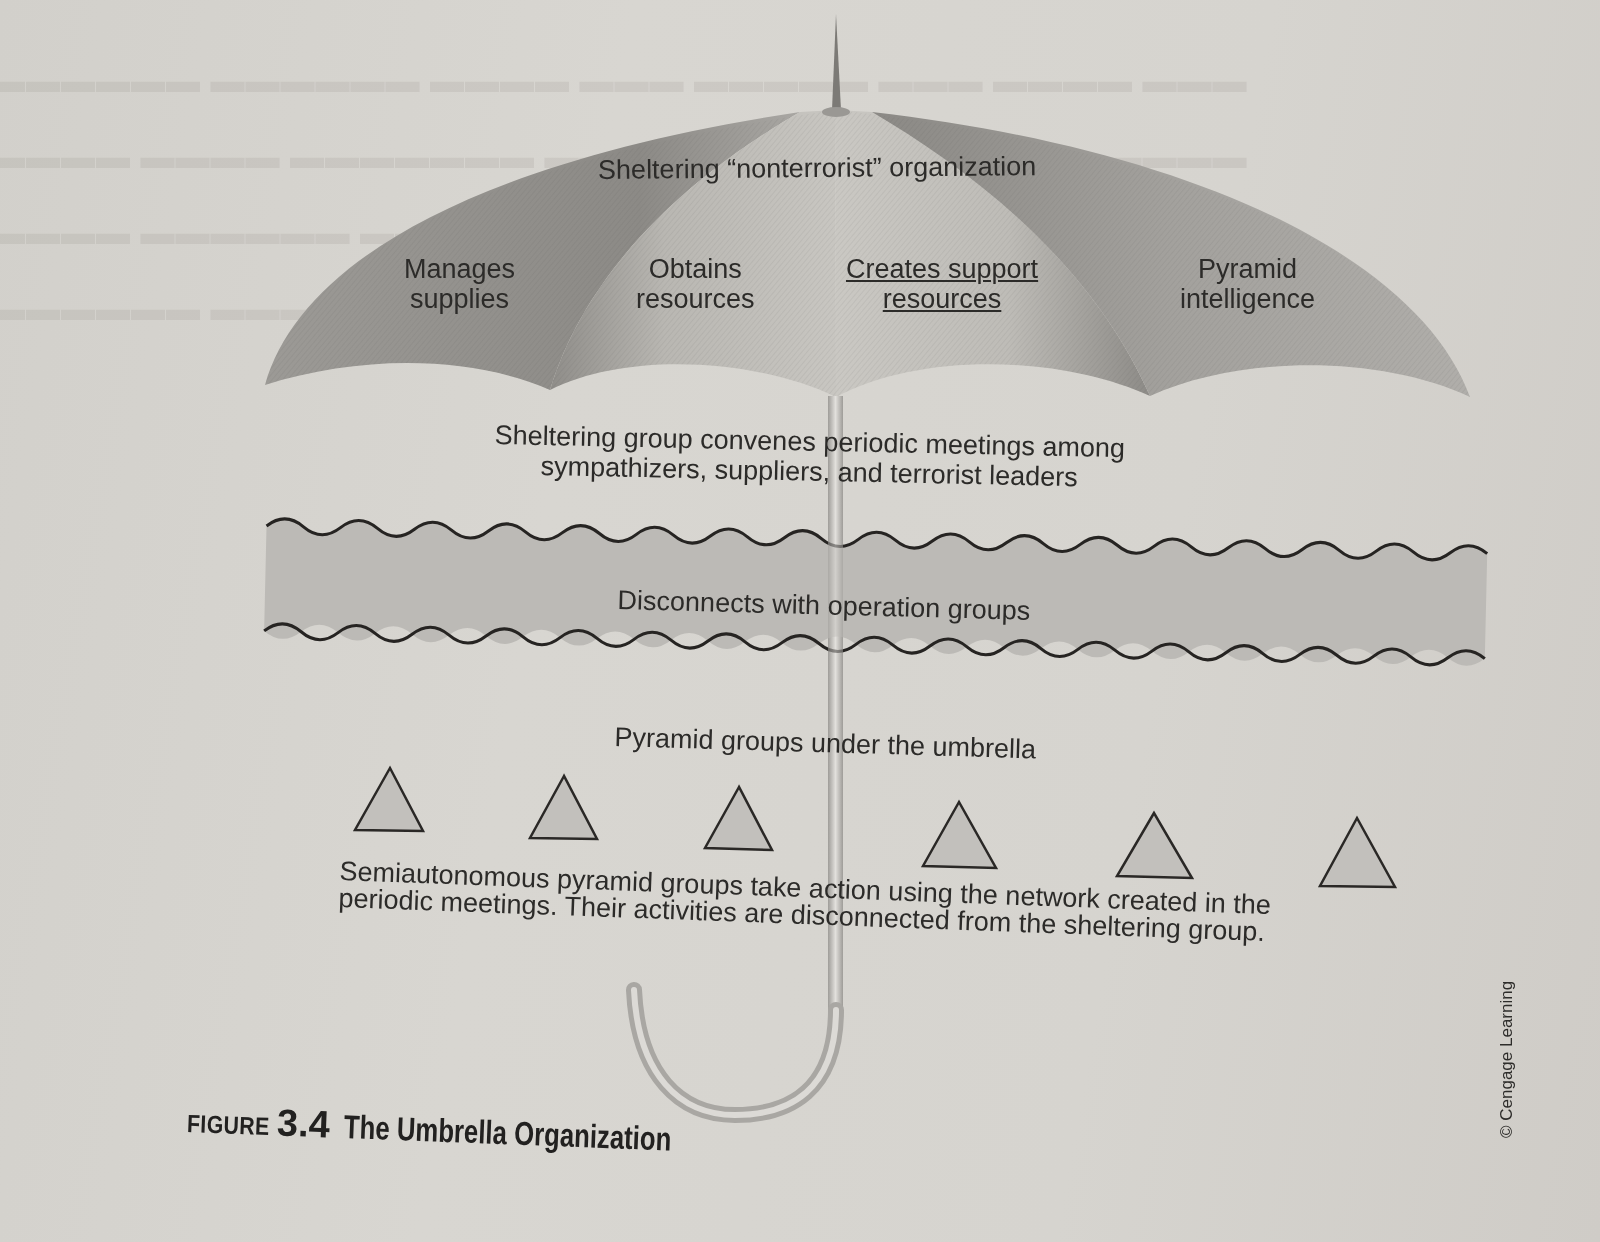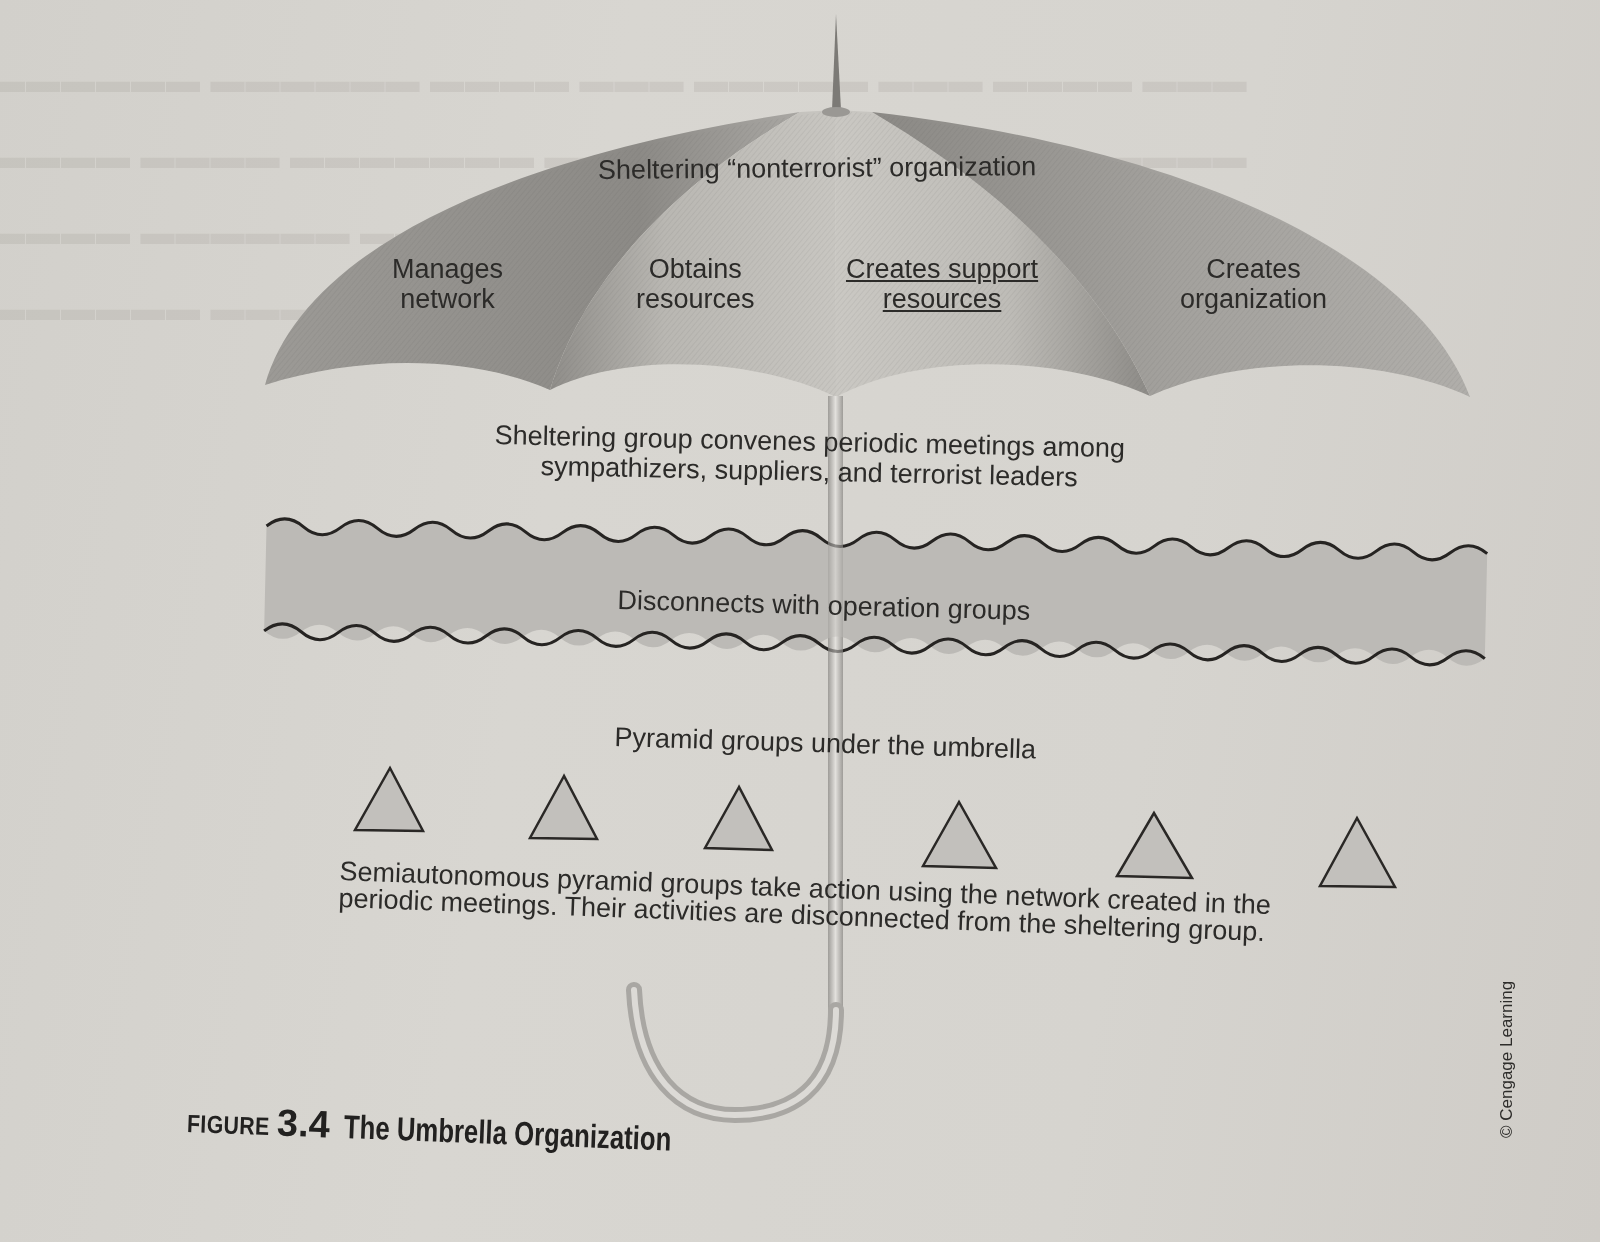--- a/index.html
+++ b/index.html
@@ -116,35 +116,35 @@
       <polygon points="564,776 530,838 597,839"></polygon>
       <polygon points="739,787 705,848 772,850"></polygon>
       <polygon points="959,802 923,866 996,868"></polygon>
       <polygon points="1154,813 1117,876 1192,878"></polygon>
       <polygon points="1357,818 1320,886 1395,887"></polygon>
     </g>
   </svg>
 
   <div class="lbl med" style="left:598px;top:153px;transform:rotate(-0.5deg);">Sheltering “nonterrorist” organization</div>
 
-  <div class="lbl med" style="left:392px;top:254px;">
+  <div class="lbl med" style="left:404px;top:254px;">
     <div>Manages</div>
-    <div>network</div>
+    <div>supplies</div>
   </div>
   <div class="lbl med" style="left:636px;top:254px;">
     <div>Obtains</div>
     <div>resources</div>
   </div>
   <div class="lbl med" style="left:846px;top:254px;text-decoration:underline;">
     <div>Creates support</div>
     <div>resources</div>
   </div>
   <div class="lbl med" style="left:1180px;top:254px;">
-    <div>Creates</div>
-    <div>organization</div>
+    <div>Pyramid</div>
+    <div>intelligence</div>
   </div>
 
   <div class="lbl med" style="left:495px;top:420px;transform:rotate(1.2deg);transform-origin:left top;">
     <div>Sheltering group convenes periodic meetings among</div>
     <div>sympathizers, suppliers, and terrorist leaders</div>
   </div>
 
   <div class="lbl med" style="left:618px;top:585px;transform:rotate(1.5deg);transform-origin:left top;">Disconnects with operation groups</div>
 
   <div class="lbl med" style="left:615px;top:722px;transform:rotate(1.7deg);transform-origin:left top;">Pyramid groups under the umbrella</div>

